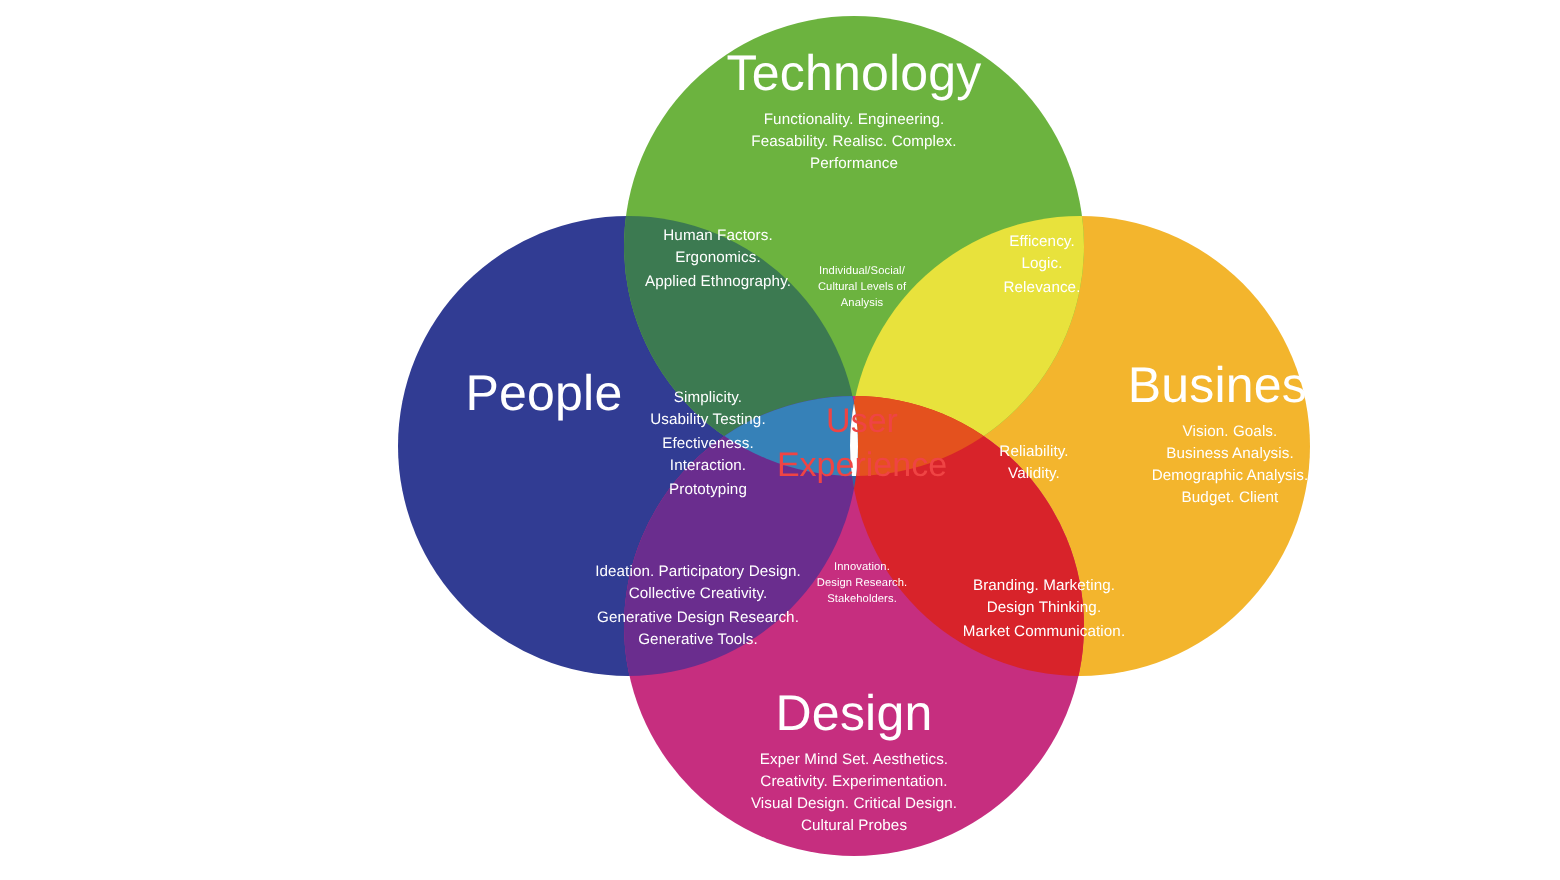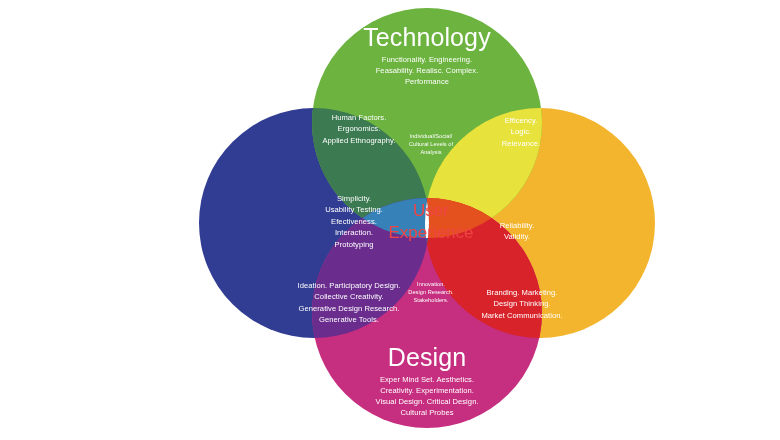--- a/index.html
+++ b/index.html
@@ -166,22 +166,27 @@
   </svg>
 
   <div class="layer-text">
 
     <div class="tblock" id="block-technology">
       <span class="title">Technology</span>
       <span class="body">Functionality. Engineering.<br>Feasability. Realisc. Complex.<br>Performance</span>
     </div>
 
     <div class="tblock" id="block-people">
-    </div>
-
+      <span class="title">People</span>
+    </div>
+
+    <div class="tblock" id="block-business">
+      <span class="title">Business</span>
+      <span class="body">Vision. Goals.<br>Business Analysis.<br>Demographic Analysis.<br>Budget. Client</span>
+    </div>
 
     <div class="tblock" id="block-design">
       <span class="title">Design</span>
       <span class="body">Exper Mind Set. Aesthetics.<br>Creativity. Experimentation.<br>Visual Design.  Critical Design.<br>Cultural Probes</span>
     </div>
 
     <div class="tblock overlap" id="block-human-factors">
       <span class="body">Human Factors.<br>Ergonomics.<br>Applied Ethnography.</span>
     </div>
 

